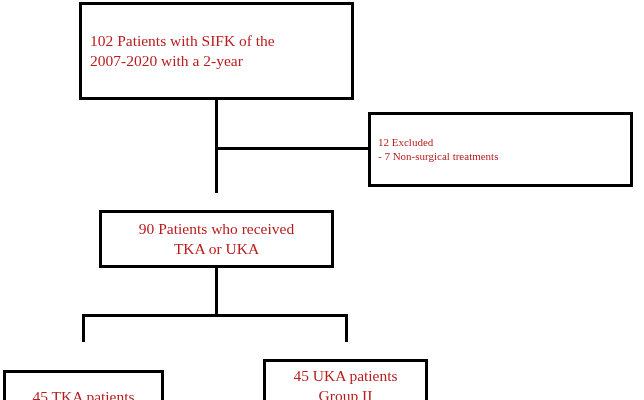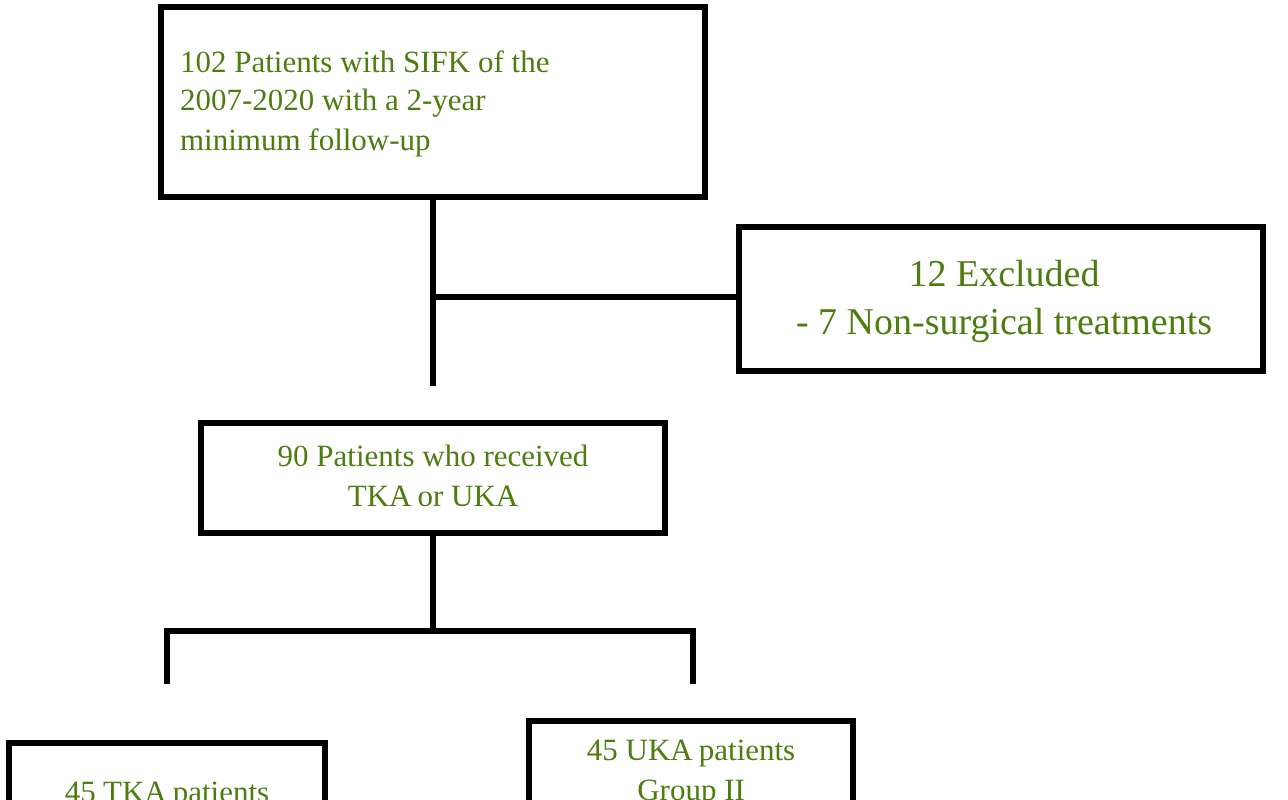--- a/index.html
+++ b/index.html
@@ -8,21 +8,21 @@
     padding: 0;
     background: #ffffff;
   }
   #canvas {
     position: relative;
     width: 644px;
     height: 400px;
     background: #ffffff;
     overflow: hidden;
     font-family: "Liberation Serif", "DejaVu Serif", serif;
-    color: #4d7c0f;
+    color: #b91c1c;
   }
   .node {
     position: absolute;
     box-sizing: border-box;
     border: 3px solid #000000;
     background: #ffffff;
     display: flex;
     flex-direction: column;
     justify-content: center;
     line-height: 1.26;
@@ -37,23 +37,22 @@
   
   #node-enrolled {
     left: 79px;  top: 2px;
     width: 275px; height: 98px;
     font-size: 15.5px;
     padding: 2px 6px 2px 8px;
   }
   #node-excluded {
     left: 368px; top: 112px;
     width: 265px; height: 75px;
-    font-size: 19px;
+    font-size: 11px;
     padding: 2px 4px 2px 7px;
-    align-items: center;
   }
   #node-treated {
     left: 99px;  top: 191px;
     width: 235px; height: 58px;
     font-size: 15.5px;
     padding: 2px 6px;
   }
   #node-group-i {
     left: 3px;   top: 351px;
     width: 161px; height: 54px;
@@ -90,21 +89,20 @@
   <div class="edge v" id="edge-enrolled-down"></div>
   <div class="edge h" id="edge-excluded-branch"></div>
   <div class="edge v" id="edge-treated-down"></div>
   <div class="edge h" id="edge-split-bar"></div>
   <div class="edge v" id="edge-group-i-down"></div>
   <div class="edge v" id="edge-group-ii-down"></div>
 
   <div class="node left-text" id="node-enrolled">
     <span class="line">102 Patients with SIFK of the</span>
     <span class="line">2007-2020 with a 2-year</span>
-    <span class="line">minimum follow-up</span>
   </div>
 
   <div class="node left-text" id="node-excluded">
     <span class="line">12 Excluded</span>
     <span class="line">- 7 Non-surgical treatments</span>
   </div>
 
   <div class="node center-text" id="node-treated">
     <span class="line">90 Patients who received</span>
     <span class="line">TKA or UKA</span>

